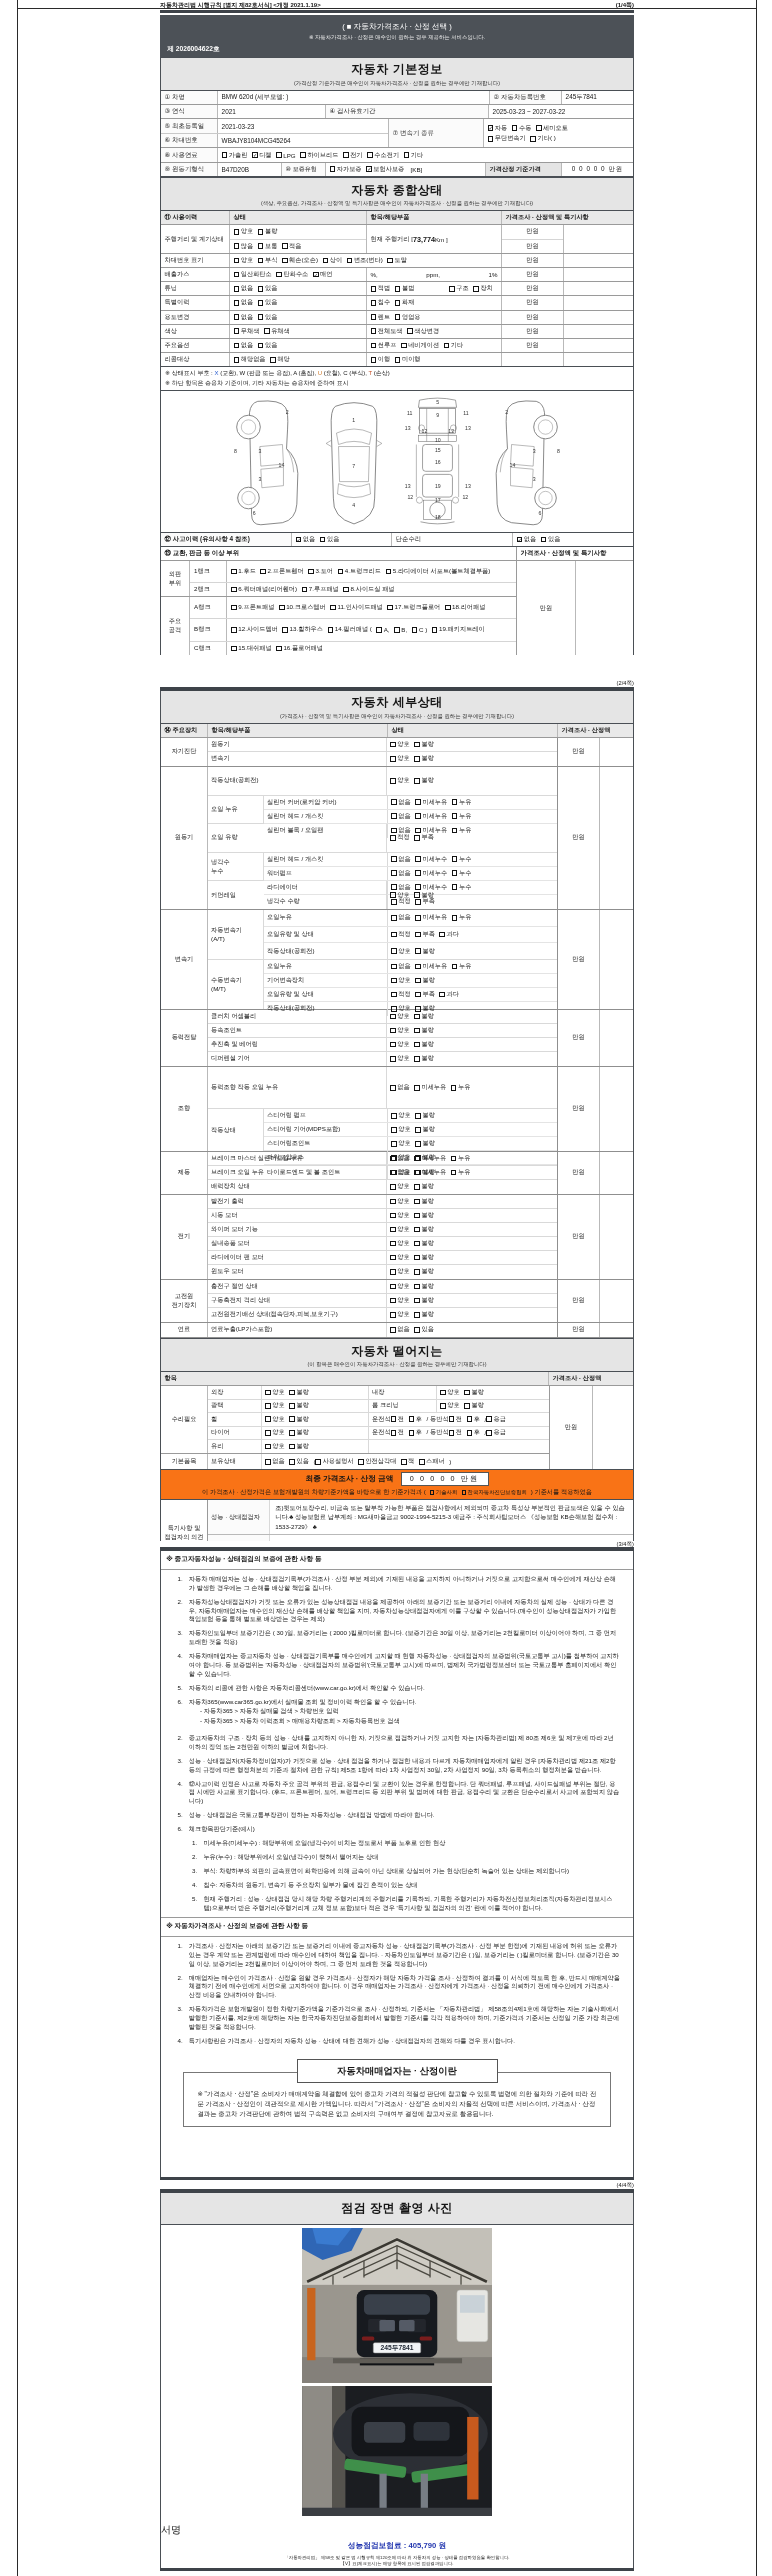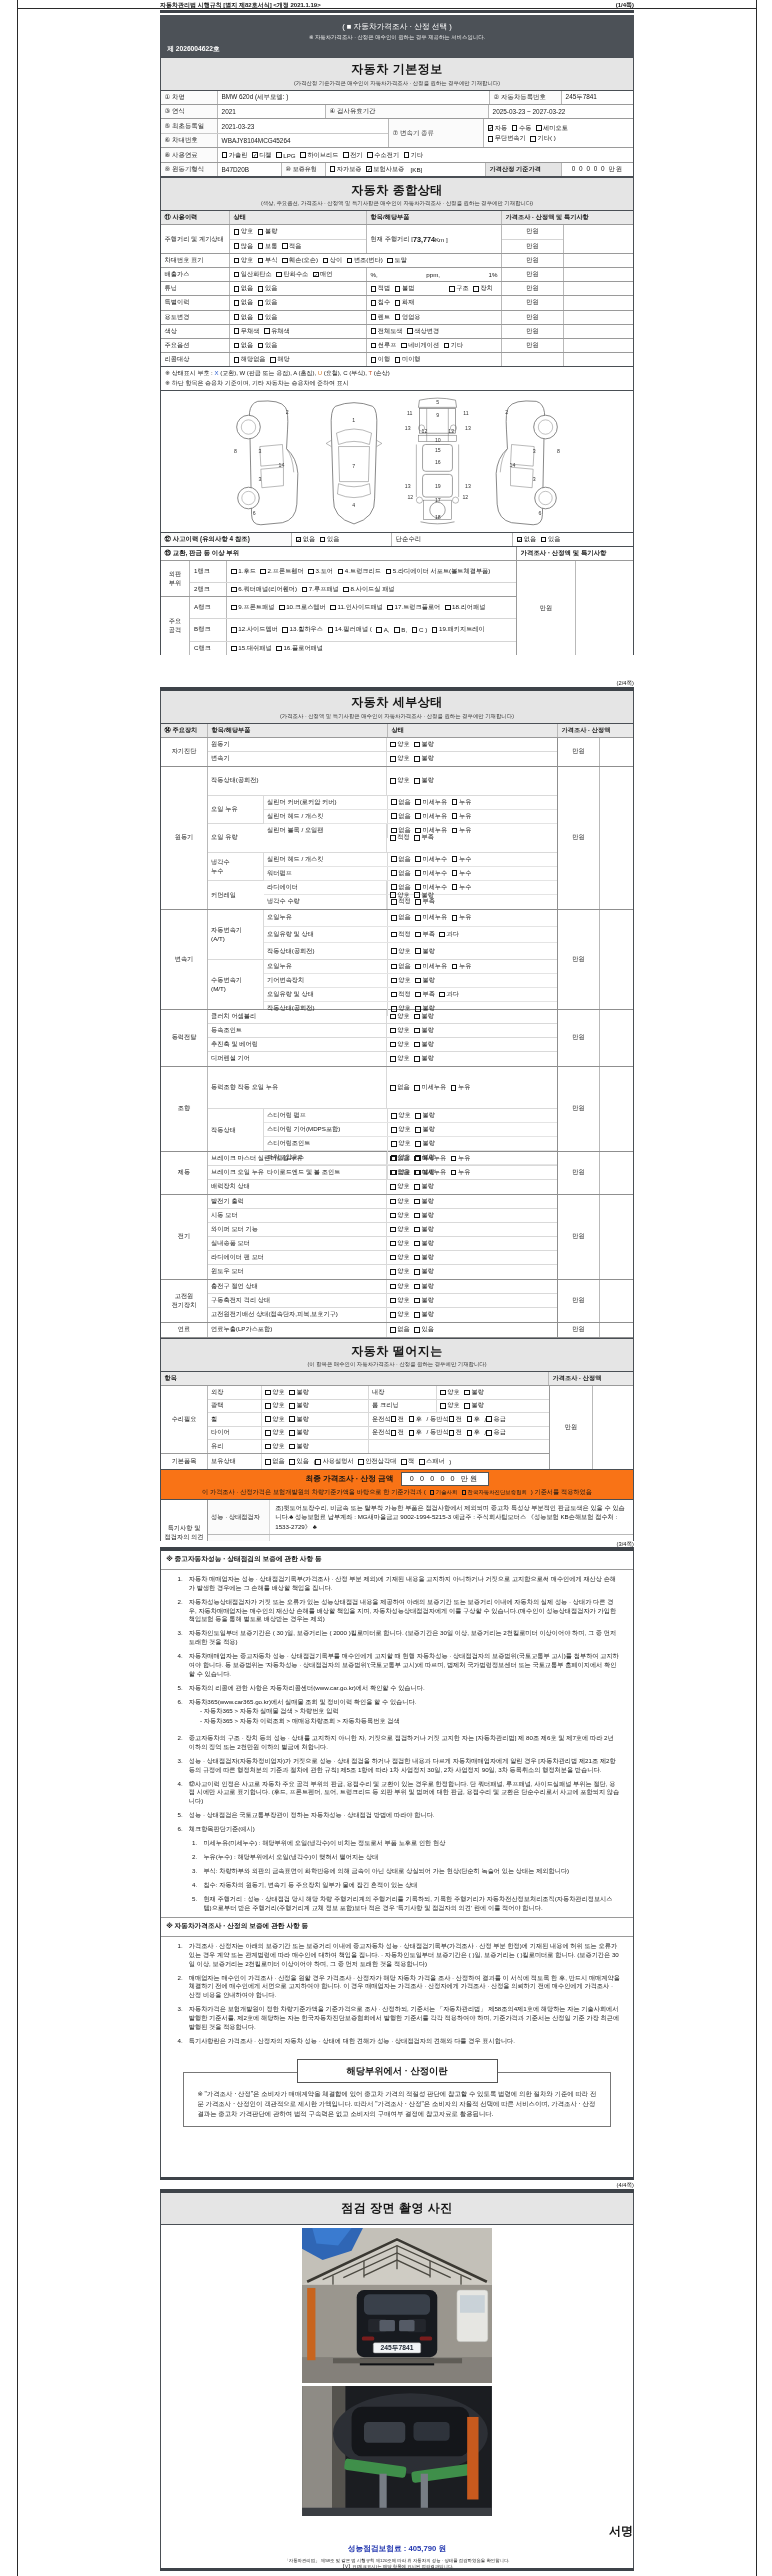--- a/index.html
+++ b/index.html
@@ -81,21 +81,21 @@
 .nwrap{padding:0 3.1px;}
 .nsec{border-top:0.5px solid #9a9a9a;border-bottom:0.5px solid #9a9a9a;padding:4.6px 5.2px;font-size:6.7px;font-weight:bold;margin-top:4.1px;}
 .ni{display:flex;font-size:6.2px;line-height:1.42;margin:5.2px 9.3px 0 13.4px;}
 .nn{width:11.3px;flex:none;}
 .nt{flex:1;}
 .nd{font-size:6.2px;margin:1px 9.3px 0 36px;line-height:1.4;}
 .nsub .ni{margin-left:28px;}
 .boxtitle{width:201px;margin:13.4px auto 0;border:0.5px solid #555;background:#fff;text-align:center;font-size:9.3px;font-weight:bold;padding:4.6px 0;position:relative;z-index:2;}
 .bigbox{width:428px;margin:-11.3px auto 0;border:0.5px solid #777;padding:16.5px 13.4px 7.2px;font-size:6.4px;line-height:1.55;}
 .photo{display:block;margin:3.1px auto 0;}
-.signlbl{text-align:right;font-size:12px;font-weight:bold;margin-top:7.2px;}
+.signlbl{text-align:left;font-size:10px;font-weight:normal;margin-top:7.2px;}
 .insur{text-align:center;font-size:7.7px;font-weight:bold;color:#2438b0;margin-top:4.1px;}
 .foot{text-align:center;font-size:4.4px;color:#222;margin-top:3.1px;line-height:1.5;}
 svg{display:block;}
 </style>
 </head>
 <body>
 
 <div class="vline" style="left:16.5px"></div>
 <div class="vline" style="left:756px"></div>
 <div class="topline"></div>
@@ -1768,21 +1768,21 @@
         </div>
         <div class="ni">
           <span class="nn">3.</span>
           <span class="nt">자동차가격은 보험개발원이 정한 차량기준가액을 기준가격으로 조사 · 산정하되, 기준서는 「자동차관리법」 제58조의4제1호에 해당하는 자는 기술사회에서 발행한 기준서를, 제2호에 해당하는 자는 한국자동차진단보증협회에서 발행한 기준서를 각각 적용하여야 하며, 기준가격과 기준서는 산정일 기준 가장 최근에 발행된 것을 적용합니다.</span>
         </div>
         <div class="ni">
           <span class="nn">4.</span>
           <span class="nt">특기사항란은 가격조사 · 산정자의 자동차 성능 · 상태에 대한 견해가 성능 · 상태점검자의 견해와 다를 경우 표시합니다.</span>
         </div>
       </div>
-    <div class="boxtitle">해당부위에서 · 산정이란</div>
+    <div class="boxtitle">자동차매매업자는 · 산정이란</div>
     <div class="bigbox">※ "가격조사 · 산정"은 소비자가 매매계약을 체결함에 있어 중고차 가격의 적절성 판단에 참고할 수 있도록 법령에 의한 절차와 기준에 따라 전문 가격조사 · 산정인이 객관적으로 제시한 가액입니다. 따라서 "가격조사 · 산정"은 소비자의 자율적 선택에 따른 서비스이며, 가격조사 · 산정 결과는 중고차 가격판단에 관하여 법적 구속력은 없고 소비자의 구매여부 결정에 참고자료로 활용됩니다.</div>
   </div>
   <div class="bar"></div>
 </div>
 <div class="marker" style="top:2182px">(4/4쪽)</div>
 
 <div class="block" style="top:2189px;height:382px">
   <div class="bar"></div>
   <div class="inner" style="height:375px">
     <div class="gbox" style="border-top:none;padding:7.2px 0">

